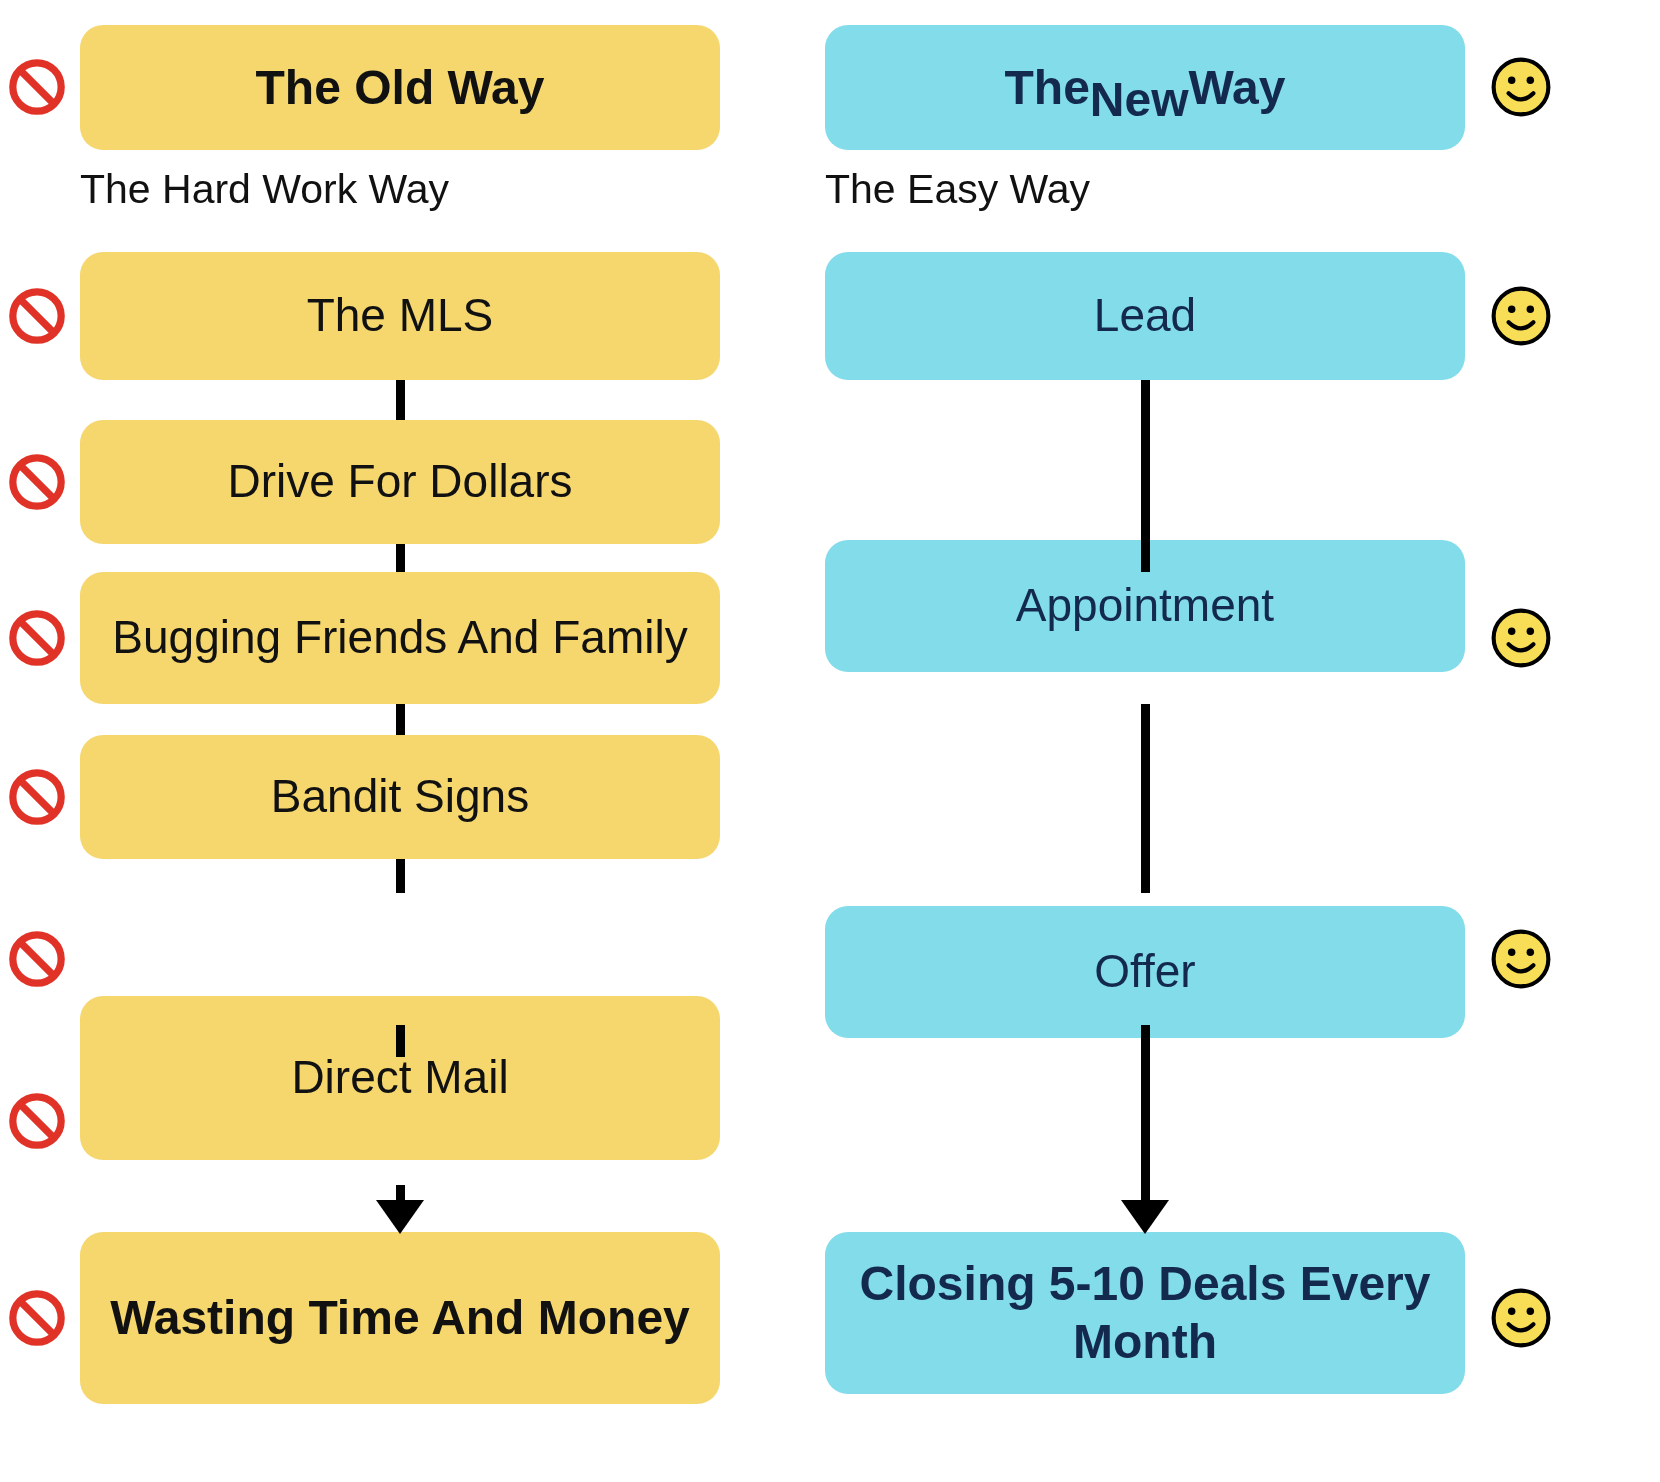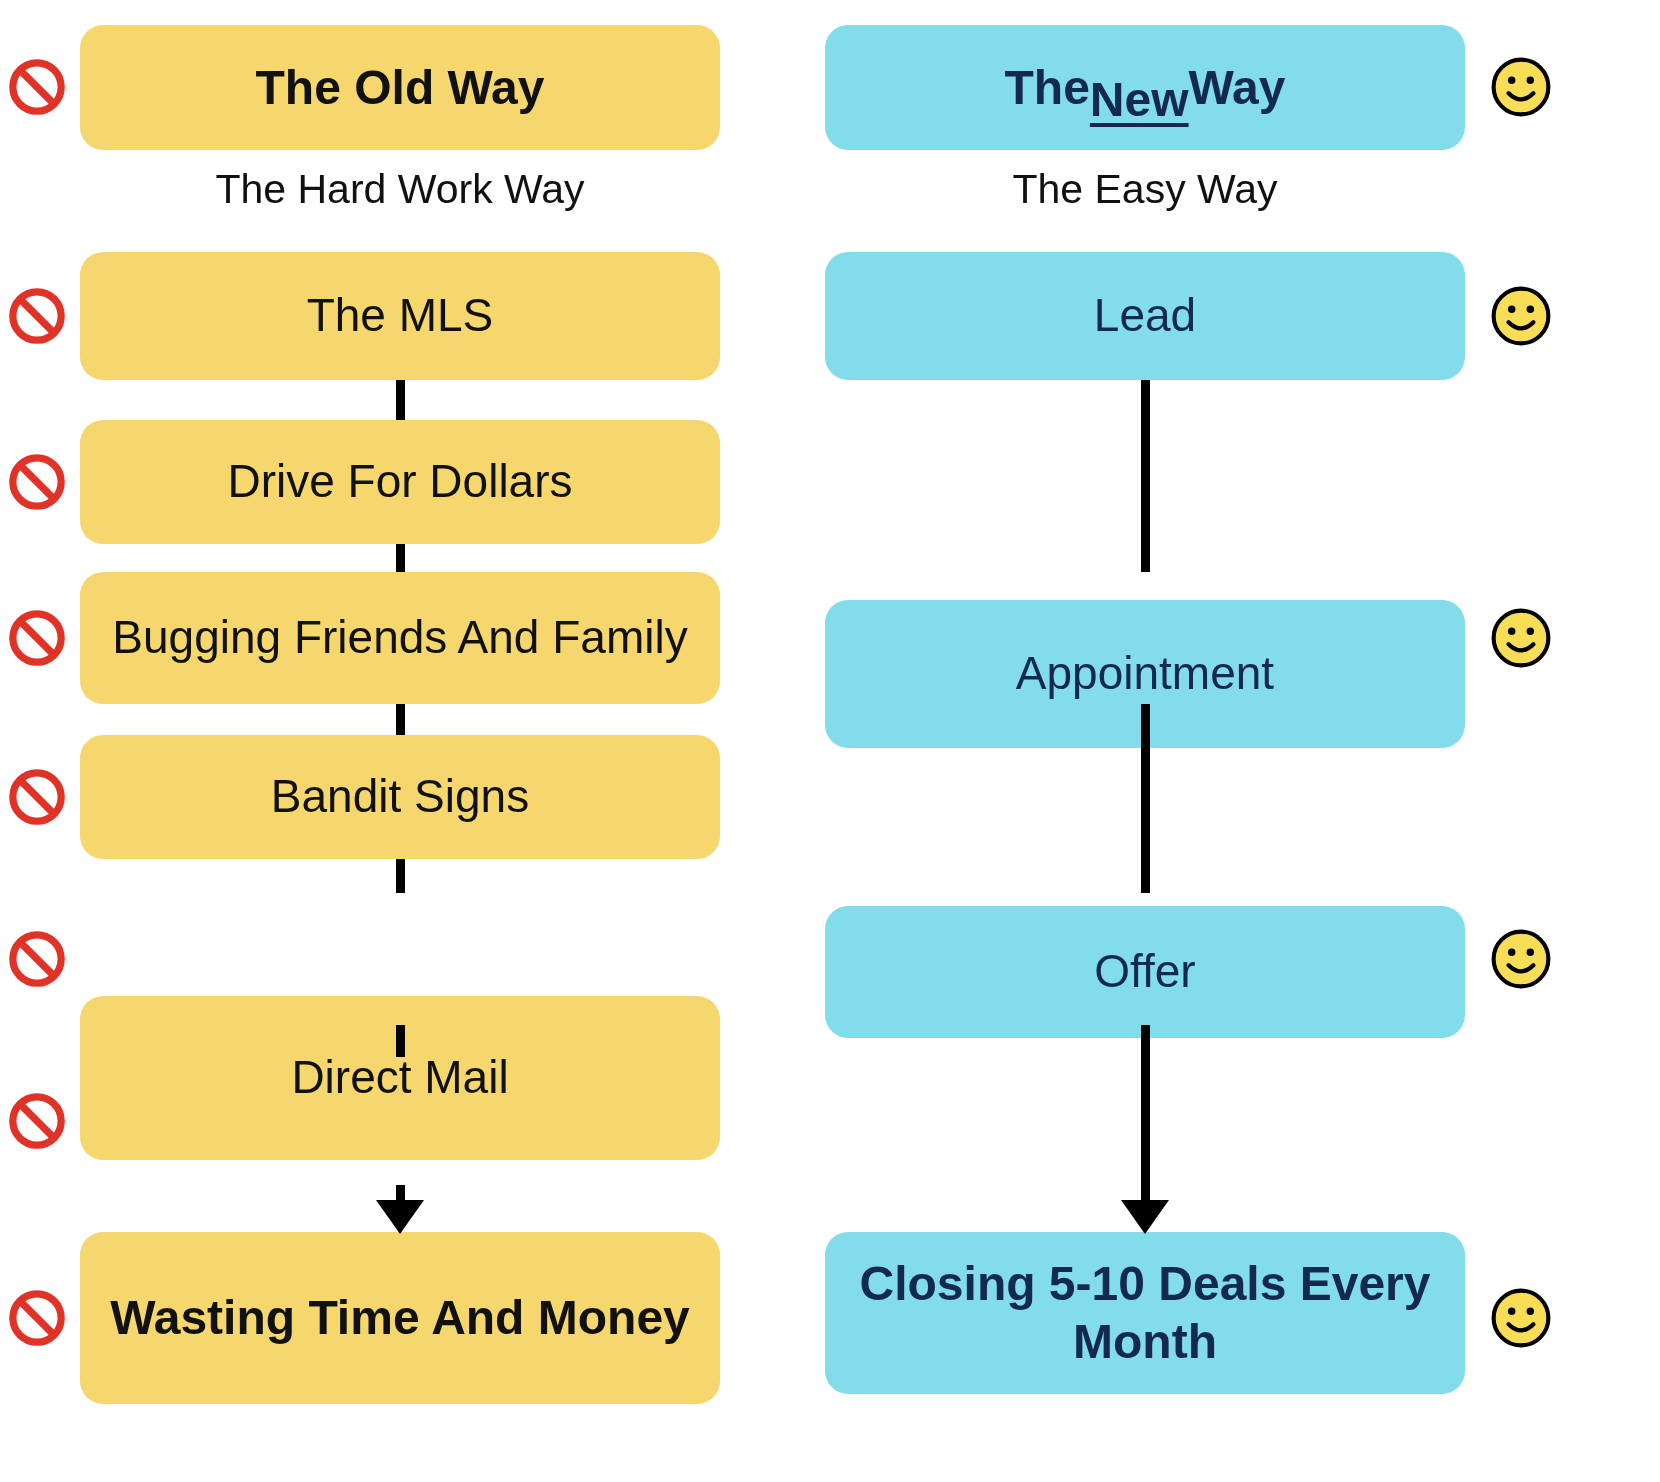--- a/index.html
+++ b/index.html
@@ -33,21 +33,21 @@
     color:var(--c-ink);
     padding:0 20px;
     box-sizing:border-box;
   }
   .yellow{background:var(--c-old); left:80px;}
   .cyan{background:var(--c-new); left:825px; color:var(--c-navy);}
   .bold{font-weight:bold; font-size:48px;}
   .subtitle{
     position:absolute;
     width:640px;
-    text-align:center;
+    text-align:left;
     font-size:41px;
     color:var(--c-ink);
   }
   .conn{
     position:absolute;
     width:9px;
     background:var(--c-arrow);
   }
   .conn.left-col{left:396px;}
   .conn.right-col{left:1141px;}
@@ -63,21 +63,20 @@
     display:block;
   }
   .no-icon-svg circle, .no-icon-svg line{
     stroke:var(--c-red);
     fill:none;
   }
   .smiley-svg .face{fill:var(--c-smiley); stroke:#000;}
   .smiley-svg .eye{fill:#000;}
   .smiley-svg .mouth{fill:none; stroke:#000;}
   .u{
-    text-decoration:underline;
     text-decoration-thickness:4px;
     text-underline-offset:7px;
     margin-top:24px;
   }
 </style>
 </head>
 <body>
 
 <div class="canvas">
 
@@ -190,21 +189,21 @@
   </span>
 
   <div class="box cyan bold" style="top:25px;height:125px;">
       <span>The </span>
       <span class="u">New</span>
       <span> Way</span>
     </div>
   <div class="subtitle" style="left:825px;top:166px;">The Easy Way</div>
 
   <div class="box cyan" style="top:252px;height:128px;">Lead</div>
-  <div class="box cyan" style="top:600px;height:148px;">Appointment</div>
+  <div class="box cyan" style="top:540px;height:132px;">Appointment</div>
   <div class="box cyan" style="top:893px;height:132px;margin-top:13px;">Offer</div>
   <div class="box cyan bold" style="top:1232px;height:162px;">Closing 5-10 Deals Every Month</div>
 
   <div class="conn right-col" style="top:380px;height:192px;"></div>
   <div class="conn right-col" style="top:704px;height:189px;"></div>
   <div class="conn right-col" style="top:1025px;height:178px;"></div>
   <div class="arrowhead" style="left:1121px;top:1200px;"></div>
 
 </div>
 

